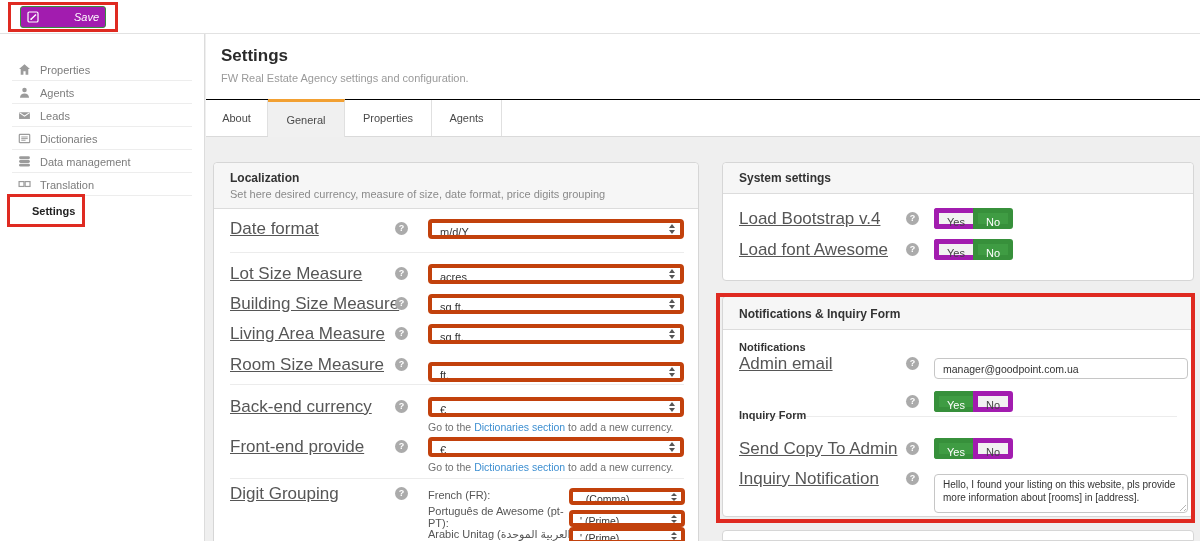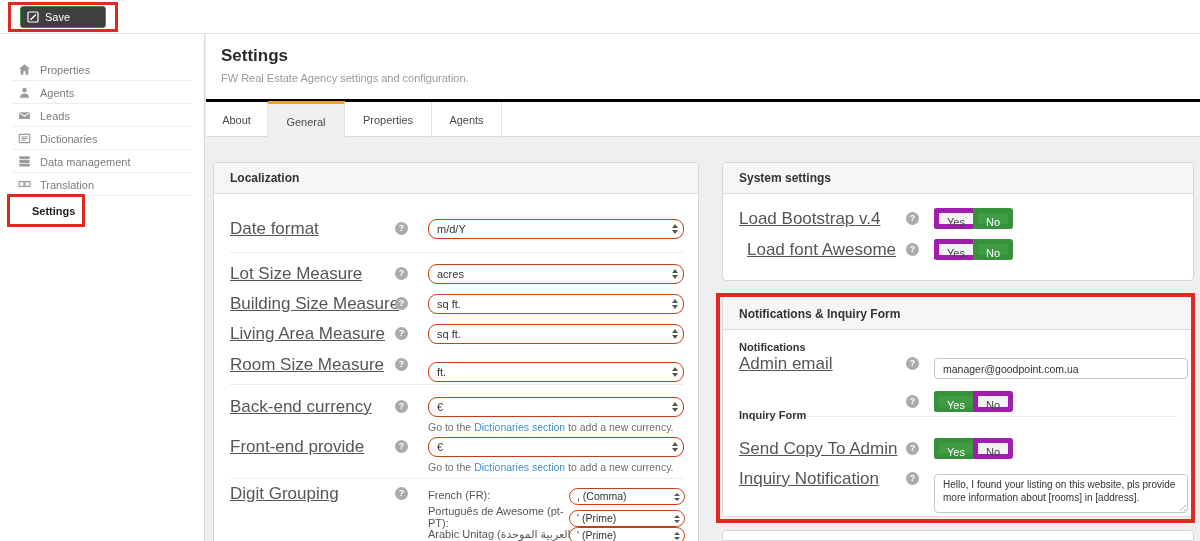--- a/index.html
+++ b/index.html
@@ -2,21 +2,21 @@
 <html><head>
 <meta charset="utf-8">
 <style>
   html,body{margin:0;padding:0;}
   body{font-family:"Liberation Sans","DejaVu Sans",sans-serif;background:#efefef;}
   #app{position:relative;width:1200px;height:541px;overflow:hidden;background:#efefef;}
   svg{display:block;}
 
   
   .topbar{position:absolute;left:0;top:0;width:1200px;height:33px;background:#fff;border-bottom:1px solid #e2e2e2;}
-  .save-btn{position:absolute;left:20px;top:6px;width:86px;height:22px;background:#404040;border:1px solid #38903c;border-radius:3px;color:#fff;font-size:11px;font-family:inherit;display:flex;align-items:center;justify-content:flex-start;gap:6px;cursor:pointer;}
+  .save-btn{position:absolute;left:20px;top:6px;width:86px;height:22px;background:#a21caf;border:1px solid #38903c;border-radius:3px;color:#fff;font-size:11px;font-family:inherit;display:flex;align-items:center;justify-content:space-between;gap:6px;cursor:pointer;font-style:italic;}
   .save-btn .ic{width:12px;height:12px;}
 
   
   .anno{position:absolute;border:3px solid #df2a21;box-sizing:border-box;z-index:60;pointer-events:none;background:transparent;}
   .anno-save{left:8px;top:2px;width:110px;height:30px;}
   .anno-settings{left:7px;top:194px;width:78px;height:33px;}
   .anno-notif{left:716px;top:293px;width:479px;height:230px;border-width:4px;}
 
   
   .sidebar{position:absolute;left:0;top:34px;width:205px;height:507px;background:#fff;border-right:1px solid #dcdcdc;box-sizing:border-box;}
@@ -26,41 +26,41 @@
   .side-item.settings{height:30px;color:#222;font-weight:bold;padding-left:32px;}
   .side-item.settings::after{border-bottom:none;}
   .side-icon{width:13px;height:13px;color:#9b9b9b;flex:0 0 13px;}
   .side-icon svg{width:13px;height:13px;fill:currentColor;}
 
   
   .main{position:absolute;left:206px;top:34px;width:994px;height:507px;background:#efefef;}
   .page-header{position:absolute;left:0;top:0;width:100%;height:65px;background:#fff;}
   .page-title{position:absolute;left:15px;top:12px;font-size:17px;font-weight:bold;color:#2b2b2b;}
   .page-sub{position:absolute;left:15px;top:38px;font-size:11px;color:#9a9a9a;}
-  .tabbar{position:absolute;left:0;top:65px;width:100%;height:38px;background:#fff;border-top:3px solid #000000;border-bottom:1px solid #dadada;box-sizing:border-box;display:flex;}
+  .tabbar{position:absolute;left:0;top:65px;width:100%;height:38px;background:#fff;border-top:1px solid #000000;border-bottom:1px solid #dadada;box-sizing:border-box;display:flex;}
   .tab{box-sizing:border-box;border-right:1px solid #e0e0e0;display:flex;align-items:center;justify-content:center;font-size:11px;color:#4a4a4a;cursor:pointer;height:36px;}
   .tab.active{background:#f0f0f0;border-top:3px solid #f2a032;margin-top:-1px;height:38px;}
 
   
   .panel{position:absolute;background:#fff;border:1px solid #d6d6d6;border-radius:4px;box-sizing:border-box;}
   .p-head{position:absolute;left:0;top:0;right:0;background:#f6f6f6;border-bottom:1px solid #dcdcdc;border-radius:4px 4px 0 0;padding:8px 16px;box-sizing:border-box;}
   .p-title{font-size:12px;font-weight:bold;color:#333;line-height:14px;}
   .p-sub{font-size:11px;color:#8a8a8a;margin-top:3px;line-height:12px;}
 
   .panel-loc{left:7px;top:128px;width:486px;height:412px;}
   .panel-sys{left:516px;top:128px;width:472px;height:119px;}
   .panel-notif{left:516px;top:262px;width:472px;height:221px;overflow:hidden;}
   .peek{position:absolute;left:722px;top:530px;width:472px;height:11px;background:#fff;border:1px solid #d6d6d6;border-radius:4px 4px 0 0;box-sizing:border-box;z-index:1;}
 
   .flabel{position:absolute;font-size:17px;color:#565656;line-height:20px;text-decoration:underline;}
   .bsec{position:absolute;left:16px;font-size:11px;font-weight:bold;color:#333;line-height:13px;}
   .help{position:absolute;width:13px;height:13px;border-radius:50%;background:#ababab;color:#fff;font-size:9px;font-weight:bold;text-align:center;line-height:13px;cursor:pointer;}
   .sep{position:absolute;left:16px;right:14px;border-top:1px solid #ececec;}
 
-  .selbox{position:absolute;box-sizing:border-box;height:20px;border:1px solid #c2410c;border-radius:9px;background:#fff;font-size:11px;color:#333;line-height:18px;padding:0 20px 0 8px;cursor:pointer;white-space:nowrap;overflow:hidden;}
+  .selbox{position:absolute;box-sizing:border-box;height:20px;border:4px solid #c2410c;border-radius:4px;background:#fff;font-size:11px;color:#333;line-height:18px;padding:0 20px 0 8px;cursor:pointer;white-space:nowrap;overflow:hidden;}
   .selbox.sm{height:17px;line-height:15px;font-size:10.5px;padding:0 16px 0 7px;}
   .stepper{position:absolute;right:5px;top:50%;transform:translateY(-50%);display:flex;flex-direction:column;gap:2px;}
   .stepper .up{width:0;height:0;border-left:3.5px solid transparent;border-right:3.5px solid transparent;border-bottom:4px solid #555;}
   .stepper .dn{width:0;height:0;border-left:3.5px solid transparent;border-right:3.5px solid transparent;border-top:4px solid #555;}
   .selbox.sm .stepper{right:4px;}
   .selbox.sm .up{border-left-width:3px;border-right-width:3px;border-bottom-width:3.5px;}
   .selbox.sm .dn{border-left-width:3px;border-right-width:3px;border-top-width:3.5px;}
 
   .note{position:absolute;left:214px;font-size:10.5px;color:#6f6f6f;white-space:nowrap;}
   .note .lnk{color:#3d8fd1;cursor:pointer;}
@@ -167,20 +167,21 @@
     <div class="tabbar">
       <div class="tab" style="width:62px">About</div>
       <div class="tab active" style="width:77px">General</div>
       <div class="tab" style="width:87px">Properties</div>
       <div class="tab" style="width:70px">Agents</div>
     </div>
 
     <div class="panel panel-loc">
       <div class="p-head">
         <div class="p-title">Localization</div>
+        <div class="p-sub">Set here desired currency, measure of size, date format, price digits grouping</div>
       </div>
 
       <span class="flabel" style="left:16px;top:56px">Date format</span>
       <span class="help" style="left:181px;top:59px">?</span>
       <div class="selbox" style="left:214px;top:56px;right:14px"><span>m/d/Y</span><span class="stepper">
             <i class="up"></i>
             <i class="dn"></i>
           </span></div>
 
       <div class="sep" style="top:89px"></div>
@@ -260,21 +261,21 @@
         <div class="p-title">System settings</div>
       </div>
 
       <span class="flabel" style="left:16px;top:45px;line-height:21px">Load Bootstrap v.4</span>
       <span class="help" style="left:183px;top:49px">?</span>
       <div class="toggle" style="left:211px;top:45px">
         <span class="tg">Yes</span>
         <span class="tg on">No</span>
       </div>
 
-      <span class="flabel" style="left:24px;top:76px;line-height:21px">Load font Awesome</span>
+      <span class="flabel" style="left:16px;top:76px;line-height:21px">Load font Awesome</span>
       <span class="help" style="left:183px;top:80px">?</span>
       <div class="toggle" style="left:211px;top:76px">
         <span class="tg">Yes</span>
         <span class="tg on">No</span>
       </div>
     </div>
 
     <div class="panel panel-notif">
       <div class="p-head">
         <div class="p-title" style="padding-top:2px">Notifications &amp; Inquiry Form</div>

